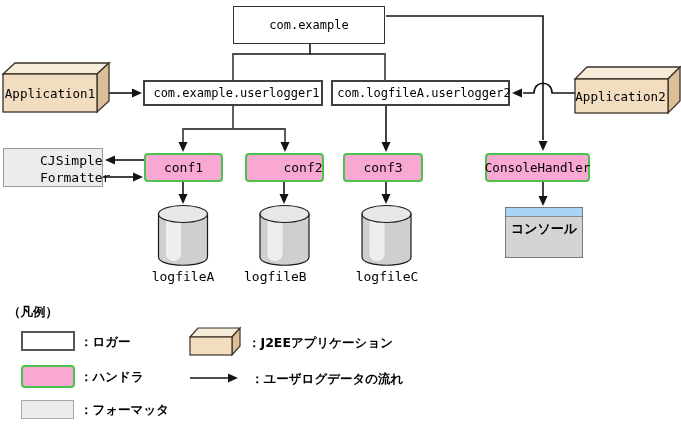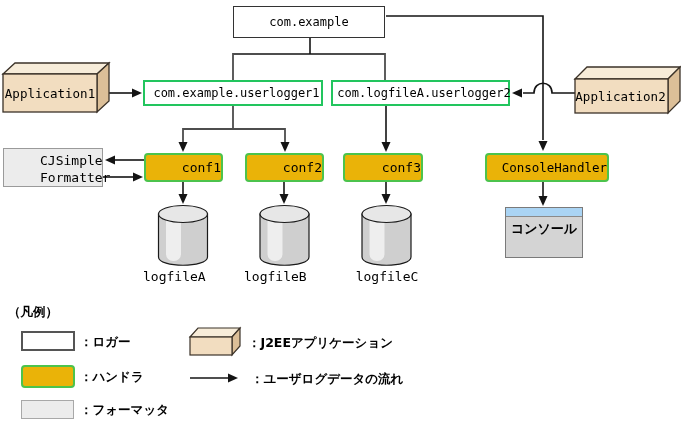--- a/index.html
+++ b/index.html
@@ -4,24 +4,24 @@
 <style>
   html,body{margin:0;padding:0;background:#fff;}
   #stage{position:relative;width:681px;height:425px;background:#ffffff;overflow:hidden;
          font-family:"DejaVu Sans","Liberation Sans",sans-serif;color:#000;}
   #stage svg.overlay{position:absolute;left:0;top:0;}
   .abs{position:absolute;box-sizing:border-box;}
   .mono{font-family:"DejaVu Sans Mono","Liberation Mono",monospace;}
   .jp{font-family:"DejaVu Sans","Liberation Sans",sans-serif;font-weight:bold;}
   .center{display:flex;align-items:center;justify-content:center;text-align:center;}
   
-  .logger-box{background:#ffffff;border:2px solid #22c55e;font-size:12px;padding-left:7px;}
+  .logger-box{background:#ffffff;border:2px solid #404040;font-size:12px;padding-left:7px;}
   .root-box{background:#ffffff;border:1.5px solid #333;font-size:12px;}
   
-  .handler-box{background:#eab308;border:2px solid #4cc34c;border-radius:4px;font-size:13px;justify-content:flex-end;}
+  .handler-box{background:#f9a8d4;border:2px solid #4cc34c;border-radius:4px;font-size:13px;}
   
   .formatter-box{background:#ececec;border:1px solid #9a9a9a;font-size:13px;line-height:17px;padding-left:36px;}
   
   .console-win{background:#d4d4d4;border:1px solid #7a7a7a;}
   .console-head{position:absolute;left:0;top:0;right:0;height:8px;background:#aad4f4;border-bottom:1px solid #8a8a8a;}
   .console-label{position:absolute;left:0;top:12px;right:0;text-align:center;font-size:13px;}
   
   .node-label{font-size:13px;}
   .legend-label{font-size:12.5px;}
   .swatch-logger{background:#fff;border:2px solid #555;}
@@ -98,21 +98,21 @@
     <g>
       <polygon points="190,337 198,328 240,328 232,337" stroke-width="1.2" stroke="#3b3228" fill="#f7ecd9"></polygon>
       <polygon points="232,337 240,328 240,346 232,355" stroke-width="1.2" stroke="#3b3228" fill="#dcbf98"></polygon>
       <rect x="190" y="337" width="42" height="18" stroke-width="1.2" stroke="#3b3228" fill="#f2ddc0"></rect>
     </g>
 
     <path d="M190 378 H228" fill="none" stroke="#141414" stroke-width="1.6"></path>
     <polygon points="238,378 228,373.5 228,382.5" fill="#141414"></polygon>
   </svg>
 
-  <div class="abs root-box center mono" style="left:233px;top:6px;width:152px;height:32px;">
+  <div class="abs root-box center mono" style="left:233px;top:6px;width:152px;height:38px;">
     <span>com.example</span>
   </div>
 
   <div class="abs logger-box center mono" style="left:143px;top:80px;width:180px;height:26px;">
     <span>com.example.userlogger1</span>
   </div>
 
   <div class="abs logger-box center mono" style="left:331px;top:80px;width:179px;height:26px;">
     <span>com.logfileA.userlogger2</span>
   </div>
@@ -127,25 +127,25 @@
 
   <div class="abs handler-box center mono" style="left:144px;top:153px;width:79px;height:29px;">
     <span>conf1</span>
   </div>
   <div class="abs handler-box center mono" style="left:245px;top:153px;width:79px;height:29px;padding-left:37px;">
     <span>conf2</span>
   </div>
   <div class="abs handler-box center mono" style="left:343px;top:153px;width:80px;height:29px;">
     <span>conf3</span>
   </div>
-  <div class="abs handler-box center mono" style="left:485px;top:153px;width:124px;height:29px;font-size:12.5px;">
+  <div class="abs handler-box center mono" style="left:485px;top:153px;width:105px;height:29px;font-size:12.5px;">
     <span>ConsoleHandler</span>
   </div>
 
-  <div class="abs mono node-label" style="left:143px;top:269px;width:80px;text-align:left;">logfileA</div>
+  <div class="abs mono node-label" style="left:143px;top:269px;width:80px;text-align:center;">logfileA</div>
   <div class="abs mono node-label" style="left:244px;top:269px;width:80px;text-align:left;">logfileB</div>
   <div class="abs mono node-label" style="left:347px;top:269px;width:80px;text-align:center;">logfileC</div>
 
   <div class="abs console-win" style="left:505px;top:207px;width:78px;height:51px;">
     <div class="console-head"></div>
     <div class="console-label jp">コンソール</div>
   </div>
 
   <div class="abs jp" style="left:8px;top:304px;font-size:12.5px;">（凡例）</div>
 

